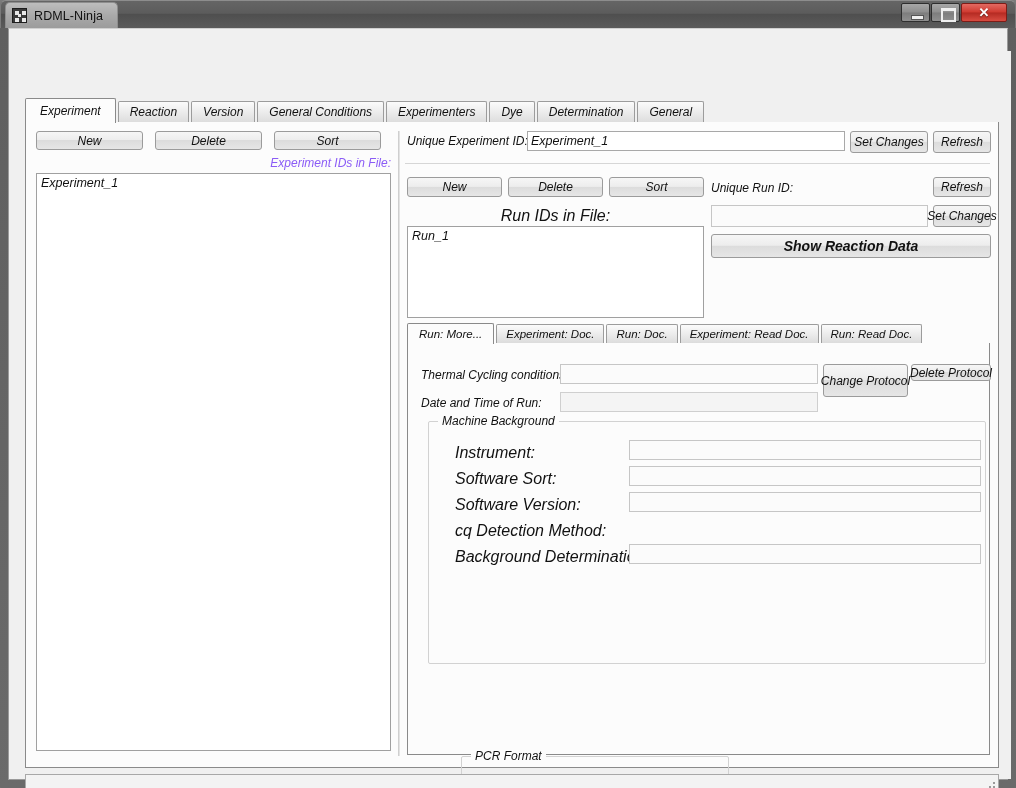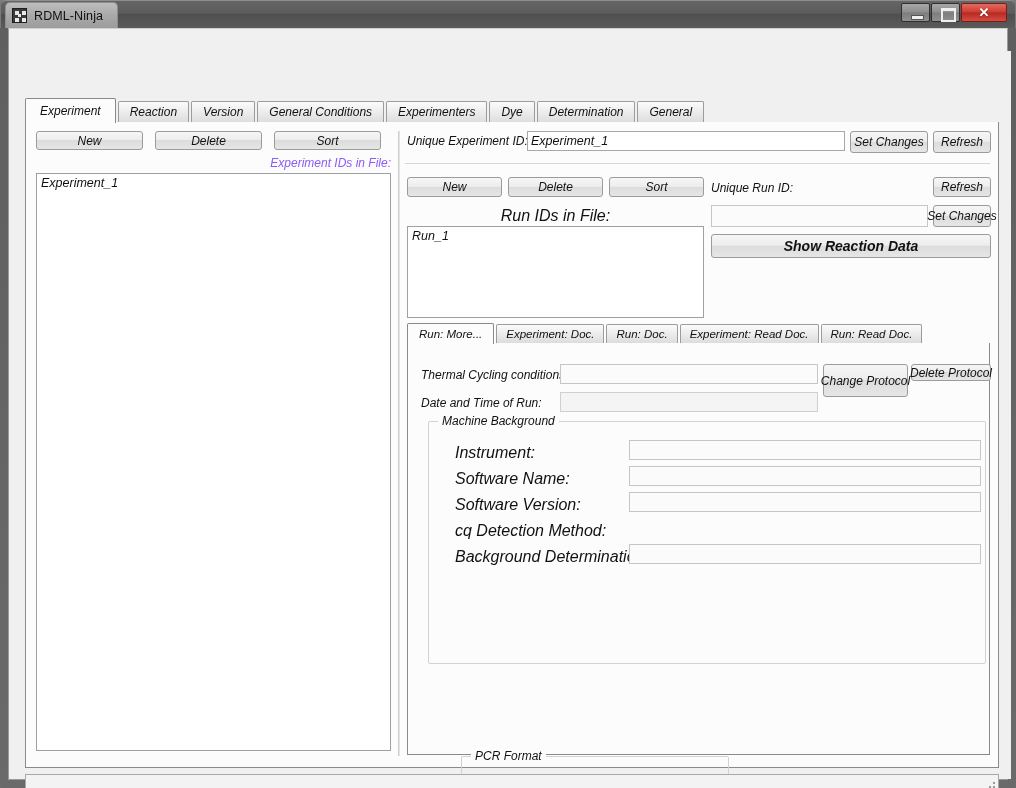--- a/index.html
+++ b/index.html
@@ -468,21 +468,21 @@
 
             <span class="lbl" id="f-date-lbl">Date and Time of Run:</span>
             <div class="txt disabled" id="f-date"></div>
 
             <div class="groupbox" id="gb-machine">
               <span class="gb-title">Machine Background</span>
 
               <span class="mi-lbl" id="mi-inst-lbl">Instrument:</span>
               <div class="txt empty mi-fld" id="mi-inst"></div>
 
-              <span class="mi-lbl" id="mi-swn-lbl">Software Name:</span>
+              <span class="mi-lbl" id="mi-swn-lbl">Software Sort:</span>
               <div class="txt empty mi-fld" id="mi-swn"></div>
 
               <span class="mi-lbl" id="mi-swv-lbl">Software Version:</span>
               <div class="txt empty mi-fld" id="mi-swv"></div>
 
               <span class="mi-lbl" id="mi-cq-lbl">cq Detection Method:</span>
 
               <span class="mi-lbl" id="mi-bg-lbl">Background Determination Method:</span>
               <div class="txt empty mi-fld" id="mi-bg"></div>
 

